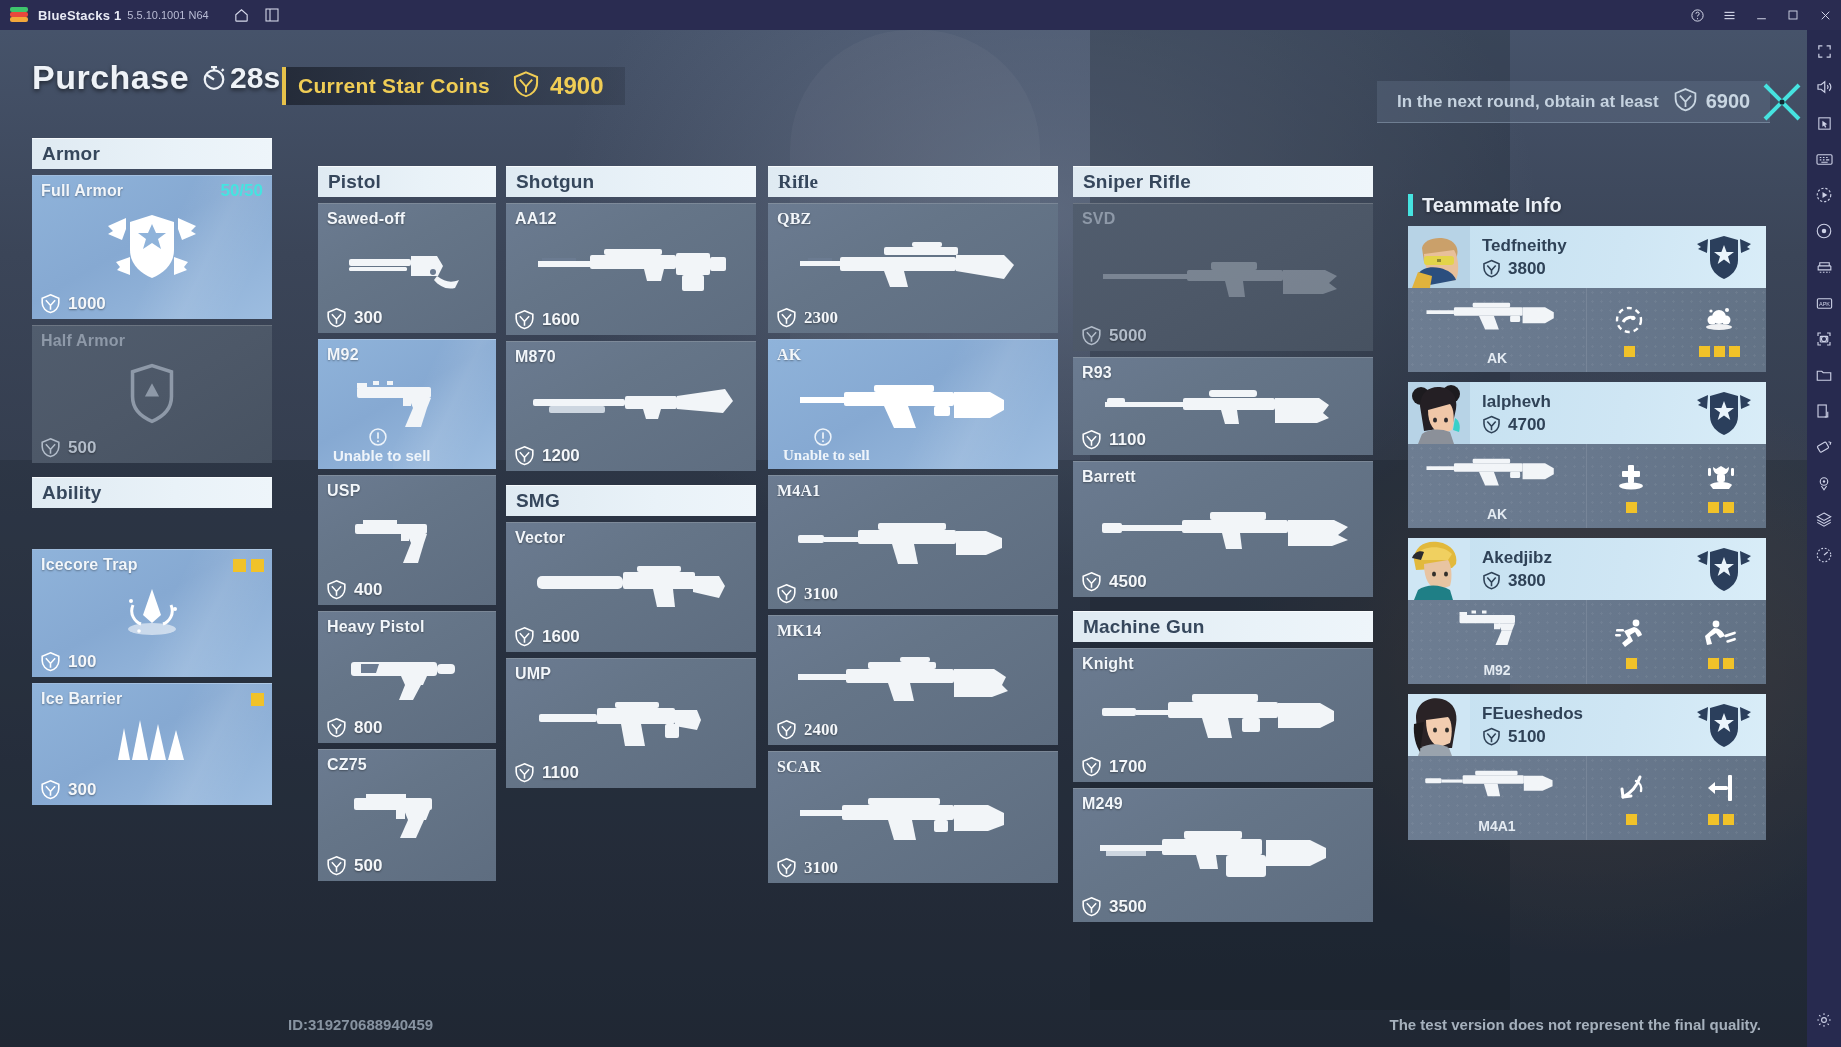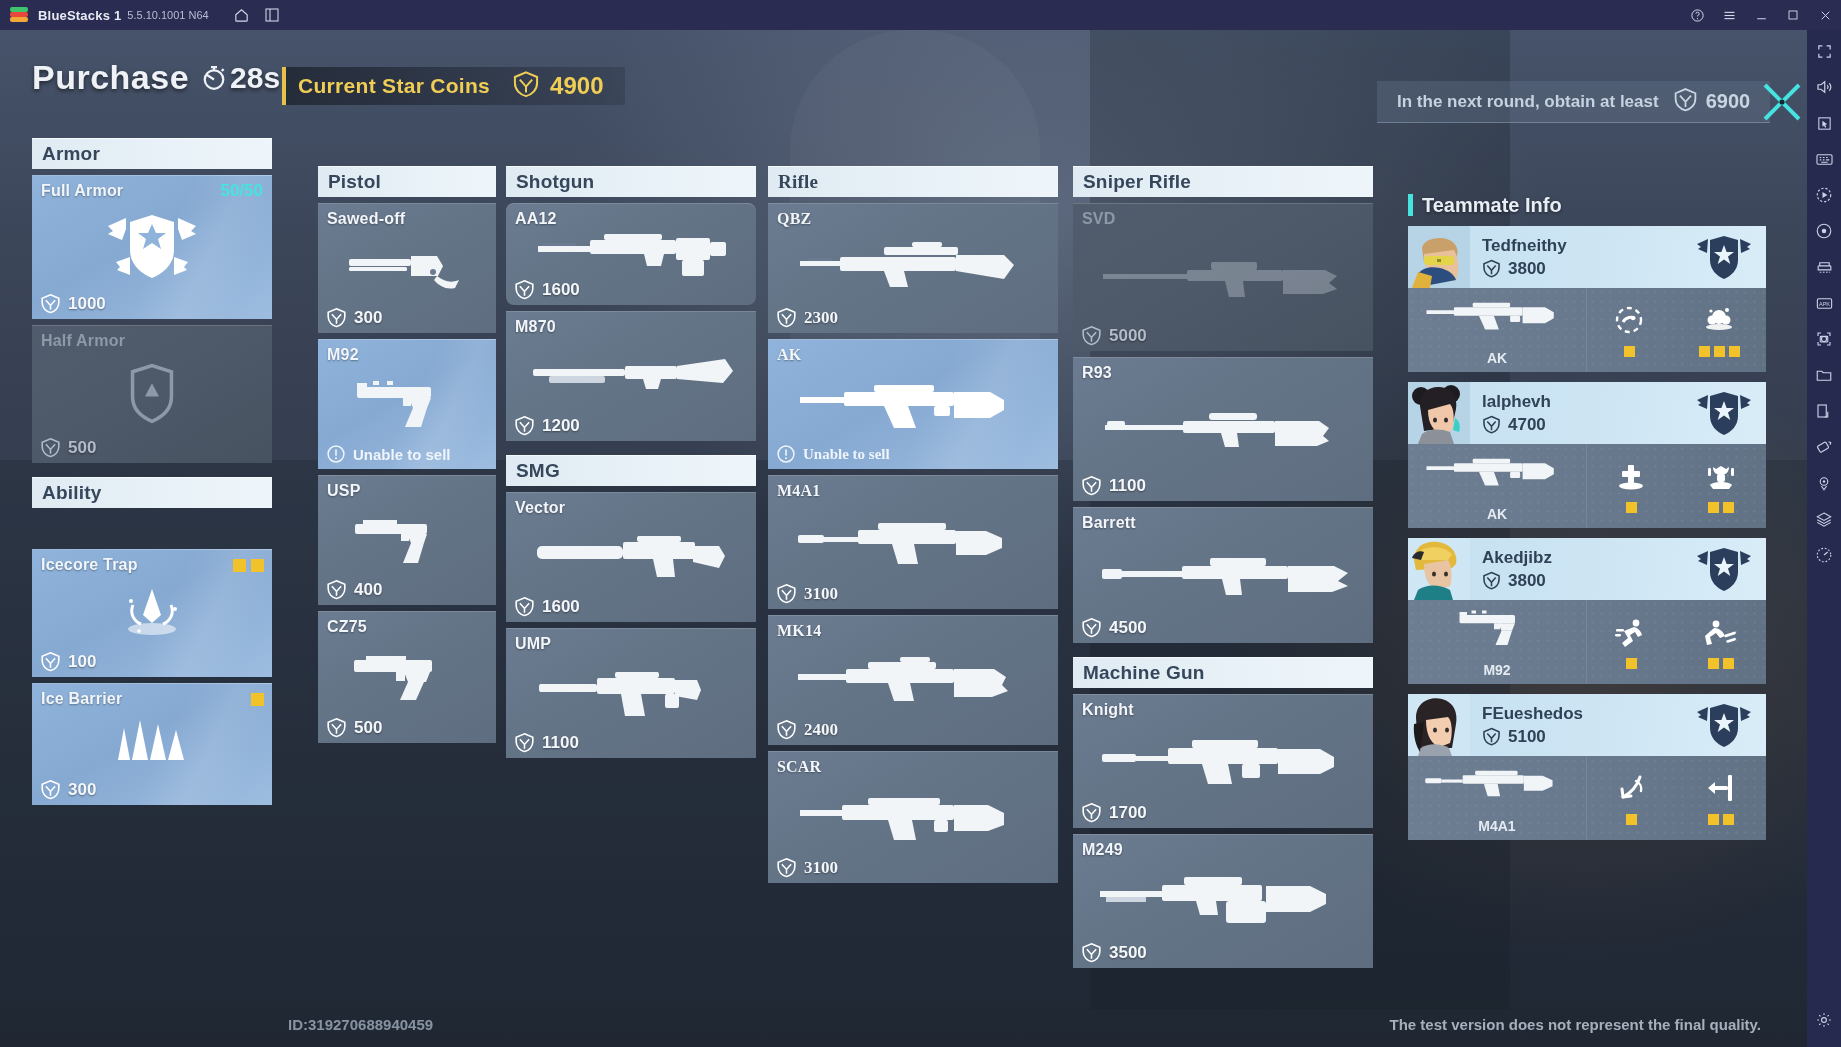--- a/index.html
+++ b/index.html
@@ -175,21 +175,21 @@
     position: absolute; left: 8px; bottom: 5px;
     display: flex; align-items: center;
   }
   .price-text {
     font-size: 17px; font-weight: bold; color: #f4f7fa; margin-left: 7px;
     text-shadow: 0 1px 2px rgba(0,0,0,.4);
   }
   .item.disabled .price-text { color: #b2bcc9; }
   .lock-row {
     position: absolute; left: 8px; bottom: 5px;
-    display: flex; align-items: center;
+    display: flex; align-items: center; flex-direction: column;
   }
   .lock-text { font-size: 15px; font-weight: bold; color: #eef4fa; margin-left: 7px; }
 
   
   #teammate-panel { position: absolute; left: 1408px; top: 136px; width: 358px; margin-top: 24px; }
   #teammate-title-row { display: flex; align-items: center; height: 30px; margin-bottom: 6px;}
   #teammate-accent { width: 5px; height: 22px; background: #46e3e0; margin-right: 9px; }
   #teammate-title { font-size: 20px; font-weight: bold; color: #e9eef5; text-shadow: 0 1px 3px rgba(0,0,0,.5); }
 
   .tm-card { width: 358px; margin-bottom: 10px; }
@@ -507,20 +507,39 @@
       </div>
       <div class="price-row">
         <svg width="21" height="21" viewBox="0 0 24 24">
           <path d="M12 2 21.5 6v5.2C21.5 17 17 21.3 12 22.4 7 21.3 2.5 17 2.5 11.2V6z" fill="none" stroke="#fff" stroke-width="1.8"></path>
           <path d="M6.7 8.3 12 14.2l5.3-5.9M12 14.2v5" stroke="#fff" stroke-width="1.8" fill="none"></path>
         </svg>
         <span class="price-text">400</span>
       </div>
     </div>
 
+    <div class="item" style="height:132px;">
+      <span class="item-name">Heavy Pistol</span>
+      <div class="item-art">
+        <svg width="132" height="56" viewBox="0 0 132 56" fill="#f2f5f8">
+          <rect x="10" y="14" width="86" height="14" rx="3"></rect>
+            <rect x="96" y="16" width="18" height="10" rx="4"></rect>
+          <path d="M20 16h18l-3 9H20z" fill="#6b7b91"></path>
+          <path d="M60 28h26l-4 9H64z"></path>
+            <path d="M64 37 58 52h14l8-15z"></path>
+        </svg>
+      </div>
+      <div class="price-row">
+        <svg width="21" height="21" viewBox="0 0 24 24">
+          <path d="M12 2 21.5 6v5.2C21.5 17 17 21.3 12 22.4 7 21.3 2.5 17 2.5 11.2V6z" fill="none" stroke="#fff" stroke-width="1.8"></path>
+          <path d="M6.7 8.3 12 14.2l5.3-5.9M12 14.2v5" stroke="#fff" stroke-width="1.8" fill="none"></path>
+        </svg>
+        <span class="price-text">800</span>
+      </div>
+    </div>
 
     <div class="item" style="height:132px;">
       <span class="item-name">CZ75</span>
       <div class="item-art">
         <svg width="130" height="56" viewBox="0 0 130 56" fill="#f2f5f8">
           <rect x="12" y="12" width="78" height="12" rx="2"></rect>
             <rect x="24" y="8" width="40" height="4"></rect>
           <path d="M62 24h26l-4 10H66z"></path>
             <path d="M66 34 58 52h16l8-18z"></path>
             <rect x="54" y="24" width="9" height="9"></rect>
@@ -534,21 +553,21 @@
         <span class="price-text">500</span>
       </div>
     </div>
   </div>
 
   <div class="column" style="left:506px; top:136px; width:250px;">
     <div class="cat-header">
       <span class="cat-header-title">Shotgun</span>
     </div>
 
-    <div class="item" style="height:102px;border-radius:8px;">
+    <div class="item" style="height:132px;">
       <span class="item-name">AA12</span>
       <div class="item-art">
         <svg width="214" height="58" viewBox="0 0 214 58" fill="#f2f5f8">
           <rect x="14" y="22" width="52" height="6"></rect>
             <rect x="18" y="19" width="34" height="3" fill="#6b7b91"></rect>
           <rect x="66" y="16" width="86" height="14" rx="2"></rect>
             <rect x="80" y="10" width="58" height="6" rx="2"></rect>
           <rect x="152" y="14" width="34" height="22" rx="2"></rect>
             <rect x="158" y="36" width="22" height="16" rx="2"></rect>
           <path d="M120 30h20l-3 12h-14z"></path>
@@ -762,21 +781,21 @@
       </div>
       <div class="price-row">
         <svg width="21" height="21" viewBox="0 0 24 24">
           <path d="M12 2 21.5 6v5.2C21.5 17 17 21.3 12 22.4 7 21.3 2.5 17 2.5 11.2V6z" fill="none" stroke="#b2bcc9" stroke-width="1.8"></path>
           <path d="M6.7 8.3 12 14.2l5.3-5.9M12 14.2v5" stroke="#b2bcc9" stroke-width="1.8" fill="none"></path>
         </svg>
         <span class="price-text">5000</span>
       </div>
     </div>
 
-    <div class="item" style="height:144px;padding-left:36px;">
+    <div class="item" style="height:98px;padding-left:36px;">
       <span class="item-name">R93</span>
       <div class="item-art">
         <svg width="260" height="46" viewBox="0 0 260 46" fill="#f2f5f8">
           <rect x="12" y="20" width="78" height="5"></rect>
             <rect x="14" y="16" width="18" height="9" rx="2"></rect>
           <rect x="90" y="16" width="92" height="12" rx="2"></rect>
             <rect x="116" y="8" width="48" height="7" rx="3"></rect>
           <path d="M128 28h16l2 14h-14z"></path>
             <path d="M182 16h44l10 7-6 8 6 5-12 5h-42z"></path>
         </svg>

